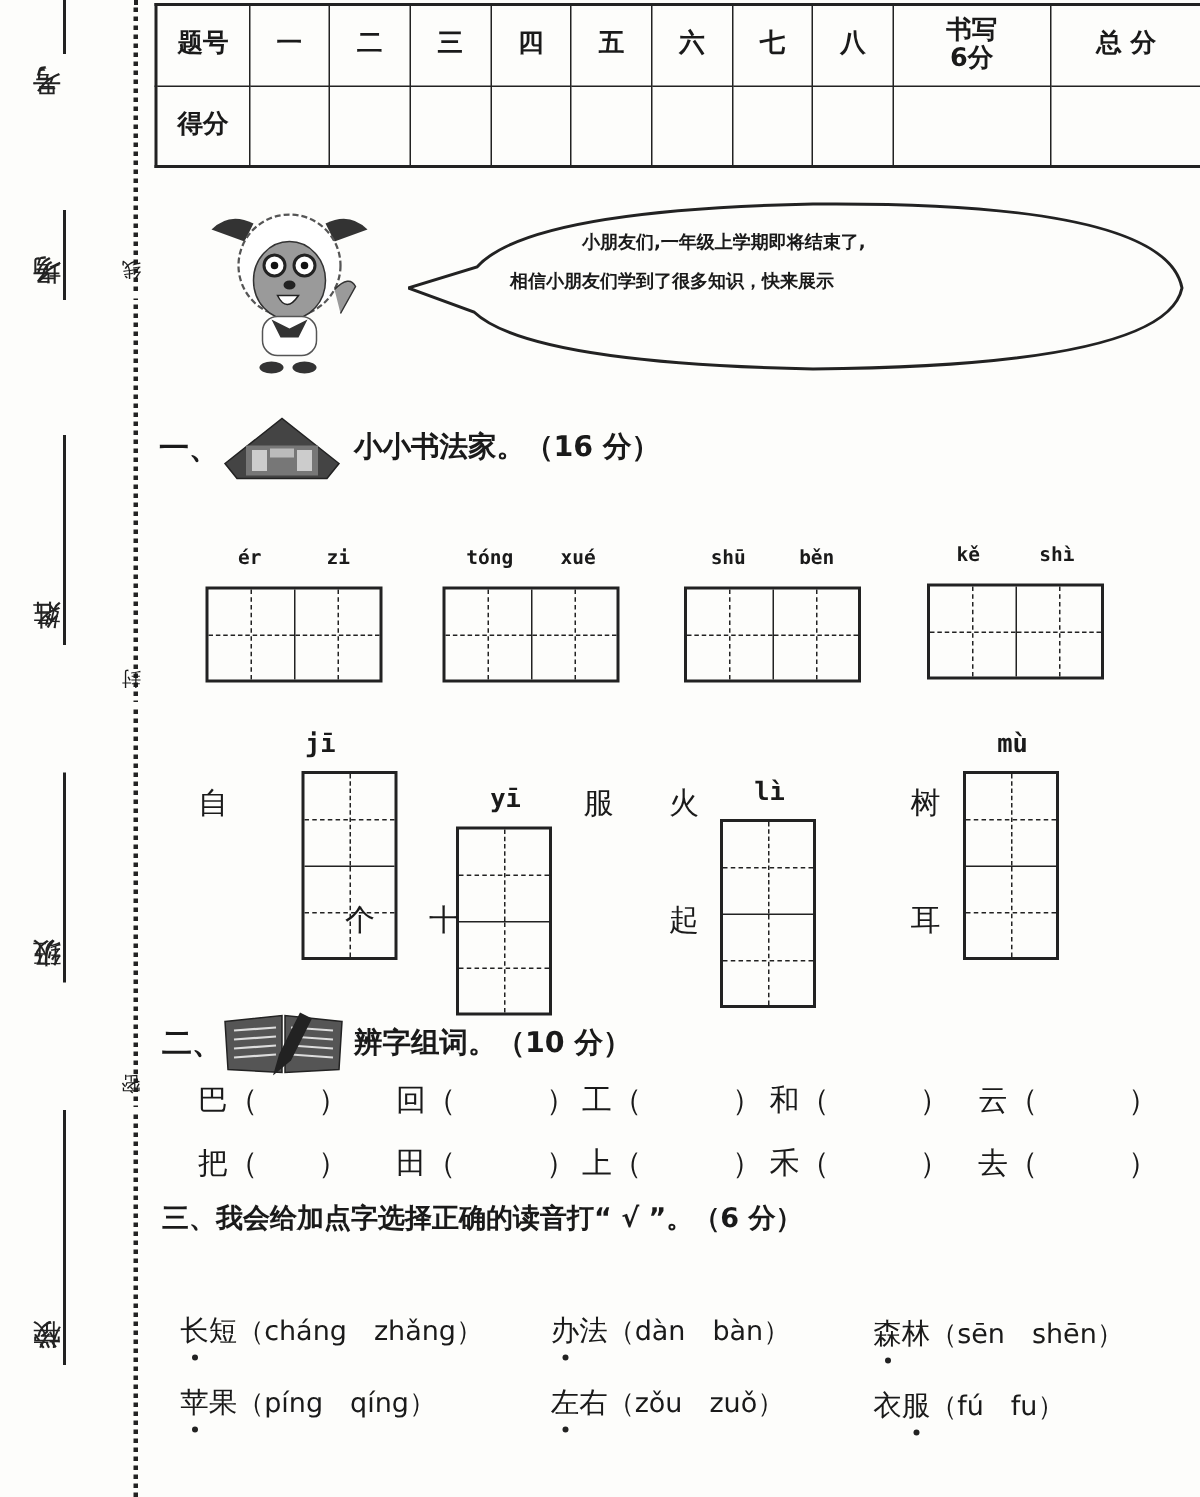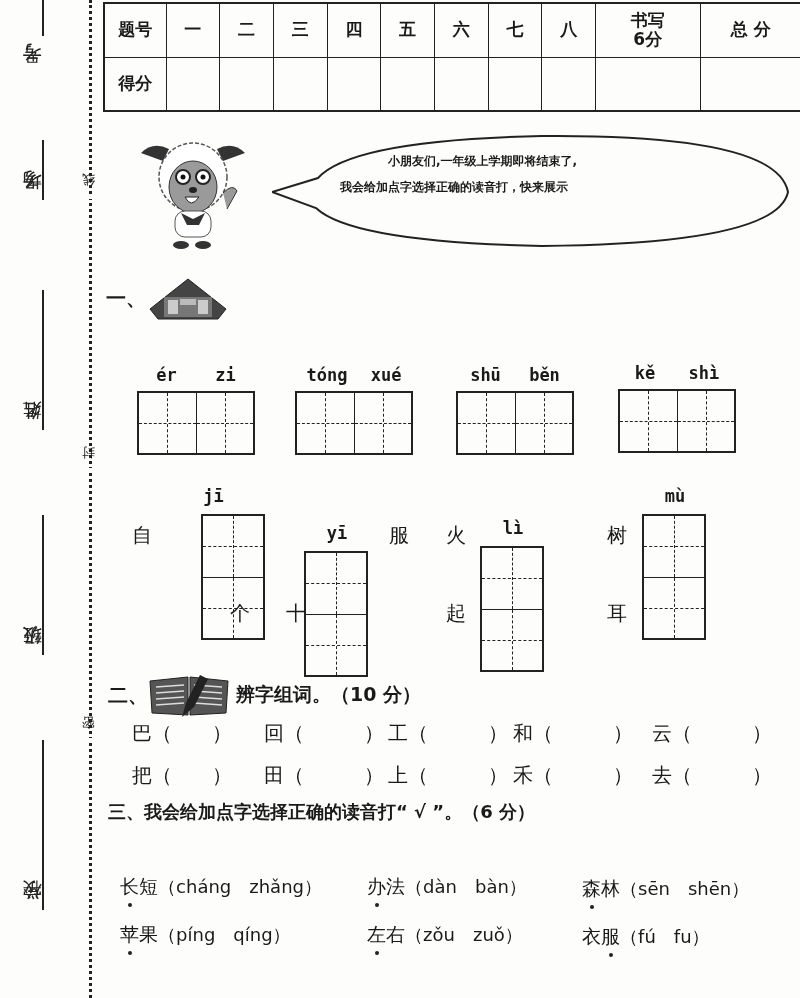--- a/index.html
+++ b/index.html
@@ -30,21 +30,21 @@
     font-size: 12px; font-weight: bold; line-height: 26px; text-align: left; }
   .bubble-text .l1 { padding-left: 48px; display: block; }
 
   
   .sec-head { position: absolute; font-size: 19px; font-weight: bold; display: flex; align-items: center; }
   .sec-num { font-size: 20px; font-weight: bold; }
 
   
   .word-group { position: absolute; width: 118px; }
   .word-pinyin { display: flex; justify-content: space-around; font-family: "DejaVu Sans Mono", monospace;
-    font-weight: bold; font-size: 17px; height: 26px; }
+    font-weight: bold; font-size: 13px; height: 26px; }
   .tian-row { display: flex; border: 2px solid #222; height: 64px; }
   .tian { flex: 1; position: relative; border-right: 1.5px solid #222; }
   .tian:last-child { border-right: none; }
   .tian::before { content: ""; position: absolute; left: 50%; top: 0; bottom: 0; border-left: 1.5px dashed #222; }
   .tian::after { content: ""; position: absolute; top: 50%; left: 0; right: 0; border-top: 1.5px dashed #222; }
 
   .col-group { position: absolute; width: 66px; }
   .col-pinyin { text-align: center; font-family: "DejaVu Sans Mono", monospace; font-weight: bold; font-size: 17px; height: 28px; }
   .tian-col { border: 2px solid #222; width: 64px; height: 126px; display: flex; flex-direction: column; }
   .tian-col .tian { border-right: none; border-bottom: 1.5px solid #222; }
@@ -134,32 +134,33 @@
   <path d="M90 58 Q100 48 104 56 L94 74" fill="#9a9a9a" stroke="#333"></path>
   <ellipse cx="48" cy="110" rx="8" ry="4" fill="#333"></ellipse>
   <ellipse cx="70" cy="110" rx="8" ry="4" fill="#333"></ellipse>
 </svg>
 
 <svg class="bubble" viewBox="0 0 520 120">
   <path d="M0 62 L46 48 Q80 10 270 6 Q505 4 516 62 Q505 114 270 116 Q80 112 44 78 Z" fill="none" stroke="#222" stroke-width="2"></path>
 </svg>
 <div class="bubble-text">
   <span class="l1">小朋友们,一年级上学期即将结束了,</span>
-  <span style="display:block">我会给加点字选择正确的读音打，快来展示</span>
+  <span style="display:block">相信小朋友们学到了很多知识，快来展示</span>
 </div>
 
 <div class="sec-head" style="left:106px; top:275px;">
   <span class="sec-num">一、</span>
   <svg width="80" height="46" viewBox="0 0 80 46" style="margin:0 8px 0 2px;">
     <path d="M2 34 L40 4 L78 34 L70 44 L10 44 Z" fill="#444" stroke="#222"></path>
     <rect x="16" y="22" width="48" height="20" fill="#777"></rect>
     <rect x="20" y="25" width="10" height="14" fill="#ccc"></rect>
     <rect x="50" y="25" width="10" height="14" fill="#ccc"></rect>
     <rect x="32" y="24" width="16" height="6" fill="#bbb"></rect>
   </svg>
+  <span>小小书法家。（16 分）</span>
 </div>
 
 <div class="word-group" style="left:137px; top:365px;">
   <div class="word-pinyin">
       <span>ér</span>
       <span>zi</span>
     </div>
   <div class="tian-row">
       <div class="tian"></div>
       <div class="tian"></div>

